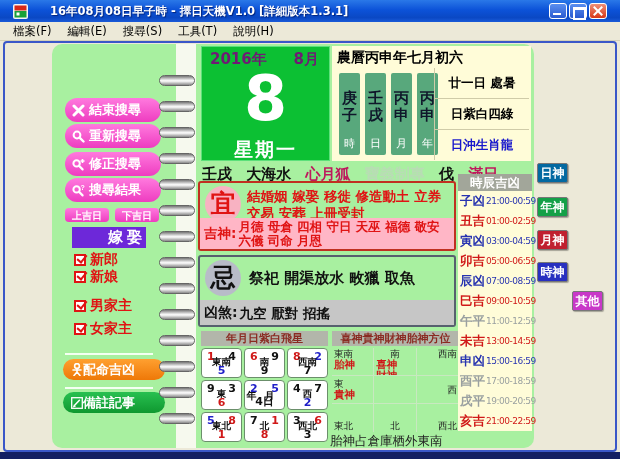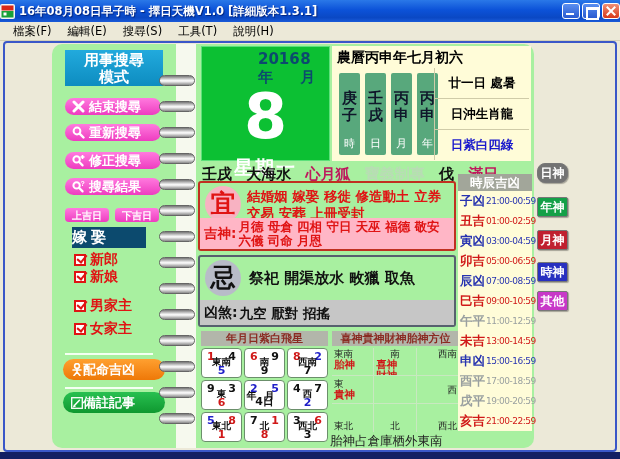--- a/index.html
+++ b/index.html
@@ -2,21 +2,21 @@
 <html><head>
 <meta charset="utf-8">
 <style>
   * { margin:0; padding:0; box-sizing:border-box; }
   html,body { width:620px; height:459px; }
   body { font-family:"DejaVu Sans","Liberation Sans",sans-serif; background:#ece9d8; position:relative; overflow:hidden; }
 
   
   .titlebar { position:absolute; left:0; top:0; width:620px; height:22px;
     background:linear-gradient(180deg,#2a78e8 0%,#0c52d8 45%,#0a48c4 80%,#1a5ad8 100%);
-    display:flex; align-items:center; padding:0 0; }
+    display:flex; align-items:center; padding:0 13px;gap:18px; }
   .app-icon { width:15px; height:15px; margin-right:4px; flex:none; }
   .title-text { color:#fff; font-size:11.5px; font-weight:bold; text-shadow:1px 1px 1px #00227a; white-space:nowrap; }
   .win-controls { margin-left:auto; display:flex; gap:2px; }
   .win-btn { width:18px; height:16px; border-radius:3px; border:1px solid #fff;
     background:linear-gradient(180deg,#5a8ff0,#2a5ad0); position:relative; }
   .win-btn.close { background:linear-gradient(180deg,#f09078,#d83818); }
   .win-btn.min::after { content:""; position:absolute; left:3px; bottom:3px; width:8px; height:2px; background:#fff; }
   .win-btn.max::after { content:""; position:absolute; left:3px; top:3px; width:9px; height:8px; border:2px solid #fff; border-top-width:3px; }
   .win-btn.close::before,.win-btn.close::after { content:""; position:absolute; left:2px; top:6px; width:12px; height:2px; background:#fff; }
   .win-btn.close::before { transform:rotate(45deg); }
@@ -39,43 +39,43 @@
     background:#a8f0a0; border-radius:0 10px 10px 0; }
   .spiral { position:absolute; left:159px; top:0; width:36px; height:459px; }
   .ring { position:absolute; left:0; width:36px; height:11px; border-radius:6px;
     background:linear-gradient(180deg,#777 0%,#eee 45%,#fdfdfd 55%,#8a8a8a 100%); border:1px solid #666; }
 
   
   .mode-header { position:absolute; left:13px; top:6px; width:98px; height:36px;
     background:linear-gradient(180deg,#22aadd,#0d8cc0); color:#fff; font-weight:bold; font-size:15px;
     text-align:center; line-height:17px; padding-top:2px; }
   .mode-header span { display:inline-block; width:66px; word-break:break-all; }
-  .srch-btn { position:absolute; left:13px; width:96px; height:17px; border-radius:12px;
+  .srch-btn { position:absolute; left:13px; width:96px; height:24px; border-radius:12px;
     background:linear-gradient(180deg,#ff7ade,#ee3cc0); color:#fff; font-weight:bold; font-size:13px;
     display:flex; align-items:center; gap:4px; padding-left:7px; border:none; cursor:pointer; }
   .mini-btn { position:absolute; width:44px; height:14px; border-radius:4px; border:none;
     background:linear-gradient(180deg,#ff7ade,#ee3cc0); color:#fff; font-weight:bold; font-size:10px; line-height:13px; }
-  .event-box { position:absolute; left:20px; top:183px; width:74px; height:21px; background:#0c4a6e;
-    color:#fff; font-weight:bold; font-size:15px; text-align:left; line-height:21px; letter-spacing:4px; }
+  .event-box { position:absolute; left:20px; top:183px; width:74px; height:21px; background:#6d28d9;
+    color:#fff; font-weight:bold; font-size:15px; text-align:right; line-height:21px; letter-spacing:4px; }
   .chk-row { position:absolute; left:22px; display:flex; align-items:center; gap:4px;
     color:#e01414; font-weight:bold; font-size:14px; cursor:pointer; }
   .chk-box { width:12px; height:12px; border:2px solid #e01414; background:#fff; position:relative; flex:none; }
   .chk-box::after { content:""; position:absolute; left:1px; top:-1px; width:8px; height:4px;
     border-left:2px solid #e01414; border-bottom:2px solid #e01414; transform:rotate(-50deg); }
   .sb-divider { position:absolute; left:13px; width:88px; height:2px; background:#f4fff2; }
   .pill-btn { position:absolute; left:11px; width:102px; height:21px; border-radius:11px; border:none;
     color:#fff; font-weight:bold; font-size:13px; display:flex; align-items:center; gap:0; padding-left:8px; cursor:pointer; }
   .pill-btn.orange { background:linear-gradient(180deg,#ffa030,#ee7808); }
   .pill-btn.green { background:linear-gradient(180deg,#28c050,#0f9830); }
 
   
   .date-box { position:absolute; left:5px; top:2px; width:129px; height:115px;
     background:#0cc033; border:1px solid #5ce07a; }
   .date-ym { display:flex; justify-content:space-between; padding:3px 10px 0 8px;
-    color:#0c4a6e; font-weight:bold; font-size:15px;margin-left:48px; }
+    color:#701a75; font-weight:bold; font-size:15px; }
   .date-day { text-align:center; color:#fff; font-size:62px; font-weight:bold; line-height:60px; }
   .date-week { text-align:center; color:#fff; font-size:19px; font-weight:bold; letter-spacing:2px; margin-top:8px; }
 
   
   .cream { position:absolute; left:136px; top:2px; width:199px; height:115px; background:#fffcd8; }
   .lunar { font-size:14px; font-weight:bold; color:#000; padding:3px 0 0 5px; white-space:nowrap; }
   .pillars { position:absolute; left:7px; top:27px; display:flex; gap:5px; }
   .pillar { width:21px; height:82px; background:#58a87c; border-radius:2px; text-align:center;
     display:flex; flex-direction:column; align-items:center; }
   .pillar .gz { display:block; width:17px; color:#0f172a; font-weight:bold; font-size:15px; line-height:17px;
@@ -147,22 +147,22 @@
   .hours-list { background:#fffcd8; }
   .hour-row { height:20px; display:flex; align-items:center; cursor:pointer; }
   .hour-label { font-size:12.5px; font-weight:bold; width:28px; flex:none; padding-left:2px; }
   .hour-time { font-size:9px; letter-spacing:-0.5px; white-space:nowrap; }
   .good { color:#d01818; } .bad { color:#2834b0; } .neutral { color:#9aa0a0; }
 
   
   .god-btn { position:absolute; left:537px; width:31px; height:20px; border-radius:2px; border:1px solid #777;
     color:#fff; font-weight:bold; font-size:12px; text-align:center; line-height:18px; cursor:pointer;
     box-shadow:1px 1px 1px rgba(0,0,0,.3); padding:0; }
-  .gb-sun { background:#737373;border-radius:8px; } .gb-year { background:#14a048; } .gb-month { background:#c02030; }
-  .gb-hour { background:#2830c0; } .gb-other { background:#c838c8; }
+  .gb-sun { background:#0369a1; } .gb-year { background:#14a048; } .gb-month { background:#c02030; }
+  .gb-hour { background:#2830c0; } .gb-other { background:#c838c8;margin-left:35px; }
 
   .icon { flex:none; display:inline-block; }
 </style>
 </head>
 <body>
 
 <div class="titlebar">
   <svg class="app-icon" viewBox="0 0 15 15">
     <rect x="0" y="0" width="15" height="15" rx="2" fill="#f4f4f4"></rect>
     <rect x="1.5" y="1.5" width="12" height="5" fill="#d82818"></rect>
@@ -182,23 +182,20 @@
   <span class="menu-item">編輯(E)</span>
   <span class="menu-item">搜尋(S)</span>
   <span class="menu-item">工具(T)</span>
   <span class="menu-item">說明(H)</span>
 </div>
 
 <div class="content"></div>
 <div class="bottom-strip"></div>
 
 <div class="left-page">
-  <div class="mode-header">
-    <span>用事搜尋模式</span>
-  </div>
 
   <button class="srch-btn" style="top:54px">
     <svg class="icon" width="13" height="13" viewBox="0 0 13 13">
         <path d="M2 2 L11 11 M11 2 L2 11" stroke="#fff" stroke-width="3" stroke-linecap="round"></path>
       </svg>
     <span>結束搜尋</span>
   </button>
   <button class="srch-btn" style="top:80px">
     <svg class="icon" width="13" height="13" viewBox="0 0 13 13">
         <circle cx="5" cy="5" r="3.4" fill="none" stroke="#fff" stroke-width="2"></circle>
@@ -291,22 +288,22 @@
         <span class="gz">丙申</span>
         <span class="plabel">月</span>
       </div>
       <div class="pillar">
         <span class="gz">丙申</span>
         <span class="plabel">年</span>
       </div>
     </div>
     <div class="day-info">
       <div class="row">廿一日 處暑</div>
+      <div class="row">日紫白四綠</div>
       <div class="row">日沖生肖龍</div>
-      <div class="row">日紫白四綠</div>
     </div>
   </div>
 
   <div class="day-line">
     <span class="c-black">壬戌</span>
     <span class="c-black">大海水</span>
     <span class="c-blue">心月狐</span>
     <span class="c-faded">寶義制專</span>
     <span class="c-black">伐</span>
     <span class="c-blue">滿日</span>

